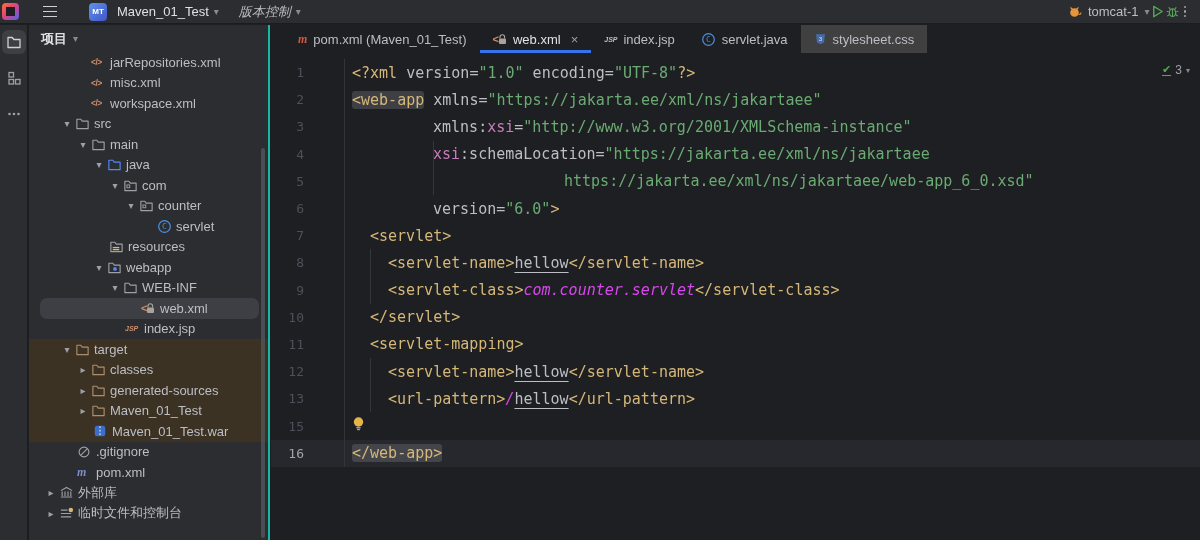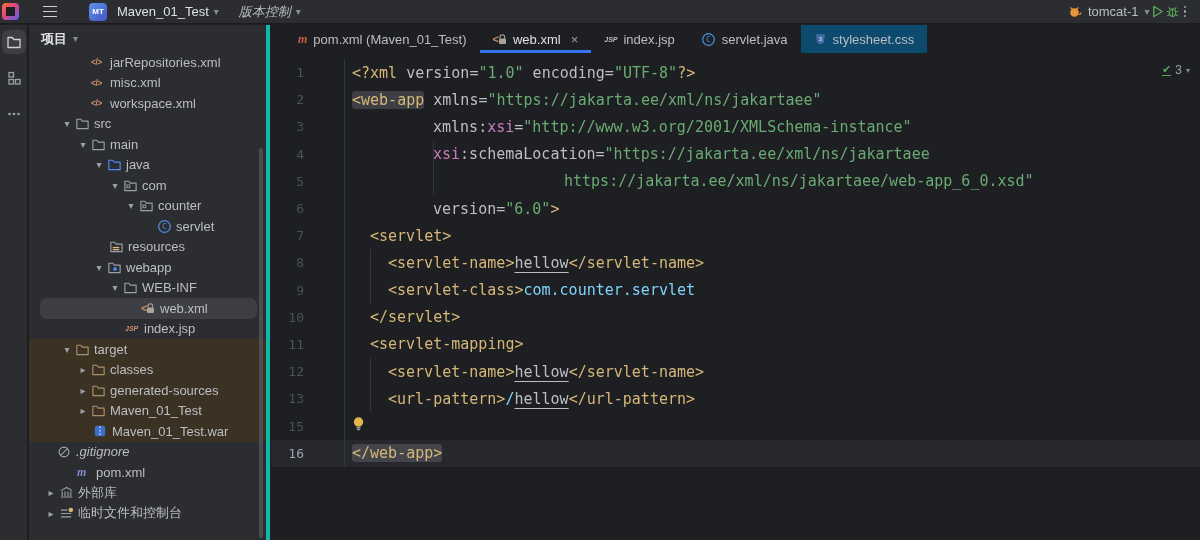--- a/index.html
+++ b/index.html
@@ -26,21 +26,21 @@
   .dots { display:flex; flex-direction:column; gap:2px; padding:0 4px; }
   .dots i { width:2.5px; height:2.5px; border-radius:50%; background:#9da0a8; }
 
   
   .stripe { position:absolute; left:0; top:25px; width:28px; height:515px; background:#2b2d30;
     border-right:1px solid #1b1c1f; display:flex; flex-direction:column; align-items:center; padding-top:5px; gap:12px; }
   .stripe-btn { width:24px; height:24px; border-radius:6px; display:flex; align-items:center; justify-content:center; }
   .stripe-btn.active { background:#3d3f43; }
 
   
-  .panel { position:absolute; left:29px; top:25px; width:241px; height:515px; background:#2b2d30; border-right:4px solid #14b8a6; }
+  .panel { position:absolute; left:29px; top:25px; width:241px; height:515px; background:#2b2d30; border-right:2px solid #14b8a6; }
   .panel-head { height:27px; display:flex; align-items:center; gap:6px; padding-left:12px;
     font-size:13px; font-weight:700; color:#dfe1e5; }
   .tree { position:relative; font-size:13px; color:#bcbec4; }
   .tree-row { position:relative; height:20.5px; display:flex; align-items:center; white-space:nowrap; }
   .tree-row.excluded { background:#3c3223; }
   .tree-row.selected::before { content:""; position:absolute; left:11px; right:9px; top:0; bottom:0;
     background:#3d3f44; border-radius:7px; }
   .tree-row > * { position:relative; }
   .tree-chev { width:16px; color:#9da0a8; font-size:10px; text-align:center; flex:0 0 16px; }
   .tree-ico { width:18px; flex:0 0 18px; display:flex; align-items:center; justify-content:flex-start; }
@@ -52,21 +52,21 @@
   .ic-webxml { display:flex; align-items:center; }
   .ic-webxml b { color:#cf8e6d; font-size:11px; font-weight:700; margin-right:-1px; }
   .ic-jsp { font-size:7px; font-weight:700; font-style:italic; letter-spacing:0; }
   .ic-maven { font-size:12px; font-weight:700; font-style:italic; font-family:"Liberation Serif","DejaVu Serif",serif; }
 
   
   .editor { position:absolute; left:271px; top:25px; width:929px; height:515px; background:#1e1f22; }
   .tabbar { height:28px; display:flex; align-items:stretch; padding-left:14px; background:#1e1f22; }
   .tab { display:flex; align-items:center; gap:6px; padding:0 13px; font-size:13px; color:#bcbec4; position:relative; }
   .tab.active { color:#dfe1e5; box-shadow:inset 0 -3px 0 #3574f0; }
-  .tab.tinted { background:#0c4a6e; }
+  .tab.tinted { background:#404040; }
   .tab-close { color:#9da0a8; font-size:13px; margin-left:4px; }
 
   .code-wrap { position:relative; padding-top:6px; }
   .inspect { position:absolute; right:10px; top:10px; display:flex; align-items:center; gap:4px;
     font-size:12px; color:#9da0a8; font-family:"Liberation Sans","DejaVu Sans",sans-serif; }
   .inspect .check { color:#57a559; font-size:11px; border-bottom:1.5px solid #57a559; line-height:1.05; }
   .inspect .chev { font-size:8px; }
 
   .code-line { display:flex; height:27.2px; align-items:center;
     font-family:"DejaVu Sans Mono","Liberation Mono",monospace; font-size:15px; }
@@ -74,21 +74,21 @@
   .ln { flex:0 0 74px; text-align:right; padding-right:40px; font-size:13px; color:#4b5059;
     border-right:1px solid #313438; align-self:stretch; display:flex; align-items:center; justify-content:flex-end; }
   .current .ln { color:#a1a3ab; }
   .code { position:relative; align-self:stretch; display:flex; align-items:center; padding-left:7px; white-space:pre; }
   .guide { position:absolute; top:0; bottom:0; width:1px; background:#33363b; }
 
   .tok-t  { color:#d5b778; }
   .tok-a  { color:#bcbec4; }
   .tok-s  { color:#6aab73; }
   .tok-n  { color:#c77dbb; }
-  .tok-x  { color:#7dd3fc; }
+  .tok-x  { color:#d946ef;font-style:italic; }
   .tok-xw { color:#bcbec4; text-decoration-line:underline; text-decoration-style:wavy;
             text-decoration-color:#54915e; text-decoration-thickness:1px; text-underline-offset:4px;text-decoration:underline; }
   .tok-tb  { color:#d5b778; background:#3d3f44; border-radius:3px; }
   .tok-tb2 { color:#d5b778; background:#43454a; border-radius:3px; }
 </style>
 </head>
 <body>
 
 <div class="app">
 
@@ -318,21 +318,21 @@
         </div>
         <div class="tree-row excluded" style="padding-left: 64px;">
           <span class="tree-ico">
             <svg width="14" height="14" viewBox="0 0 16 16">
               <rect x="2" y="2" width="12" height="12" rx="2.5" fill="#3d6ec9"></rect>
               <path d="M8 2.5 v2 m0 2 v2 m0 2 v2" stroke="#cfe0ff" stroke-width="1.4"></path>
             </svg>
           </span>
           <span class="tree-label">Maven_01_Test.war</span>
         </div>
-        <div class="tree-row" style="padding-left: 28px; font-style: italic;">
+        <div class="tree-row" style="padding-left: 48px;">
           <span class="tree-ico">
             <svg width="14" height="14" viewBox="0 0 16 16">
               <circle cx="8" cy="8" r="5.6" fill="none" stroke="#9da0a8" stroke-width="1.3"></circle>
               <path d="M4.4 11.6 L11.6 4.4" stroke="#9da0a8" stroke-width="1.3"></path>
             </svg>
           </span>
           <span class="tree-label">.gitignore</span>
         </div>
         <div class="tree-row" style="padding-left: 48px;">
           <span class="tree-ico">
@@ -444,21 +444,21 @@
           <div class="code-line">
             <span class="ln">7</span>
             <span class="code"><span style="display: inline-block; width: 18px;"></span><span class="tok-t">&lt;servlet&gt;</span></span>
           </div>
           <div class="code-line">
             <span class="ln">8</span>
             <span class="code"><i class="guide" style="left: 25px;"></i><span style="display: inline-block; width: 36px;"></span><span class="tok-t">&lt;servlet-name&gt;</span><span class="tok-xw">hellow</span><span class="tok-t">&lt;/servlet-name&gt;</span></span>
           </div>
           <div class="code-line">
             <span class="ln">9</span>
-            <span class="code"><i class="guide" style="left: 25px;"></i><span style="display: inline-block; width: 36px;"></span><span class="tok-t">&lt;servlet-class&gt;</span><span class="tok-x">com.counter.servlet</span></span>
+            <span class="code"><i class="guide" style="left: 25px;"></i><span style="display: inline-block; width: 36px;"></span><span class="tok-t">&lt;servlet-class&gt;</span><span class="tok-x">com.counter.servlet</span><span class="tok-t">&lt;/servlet-class&gt;</span></span>
           </div>
           <div class="code-line">
             <span class="ln">10</span>
             <span class="code"><span style="display: inline-block; width: 18px;"></span><span class="tok-t">&lt;/servlet&gt;</span></span>
           </div>
           <div class="code-line">
             <span class="ln">11</span>
             <span class="code"><span style="display: inline-block; width: 18px;"></span><span class="tok-t">&lt;servlet-mapping&gt;</span></span>
           </div>
           <div class="code-line">

